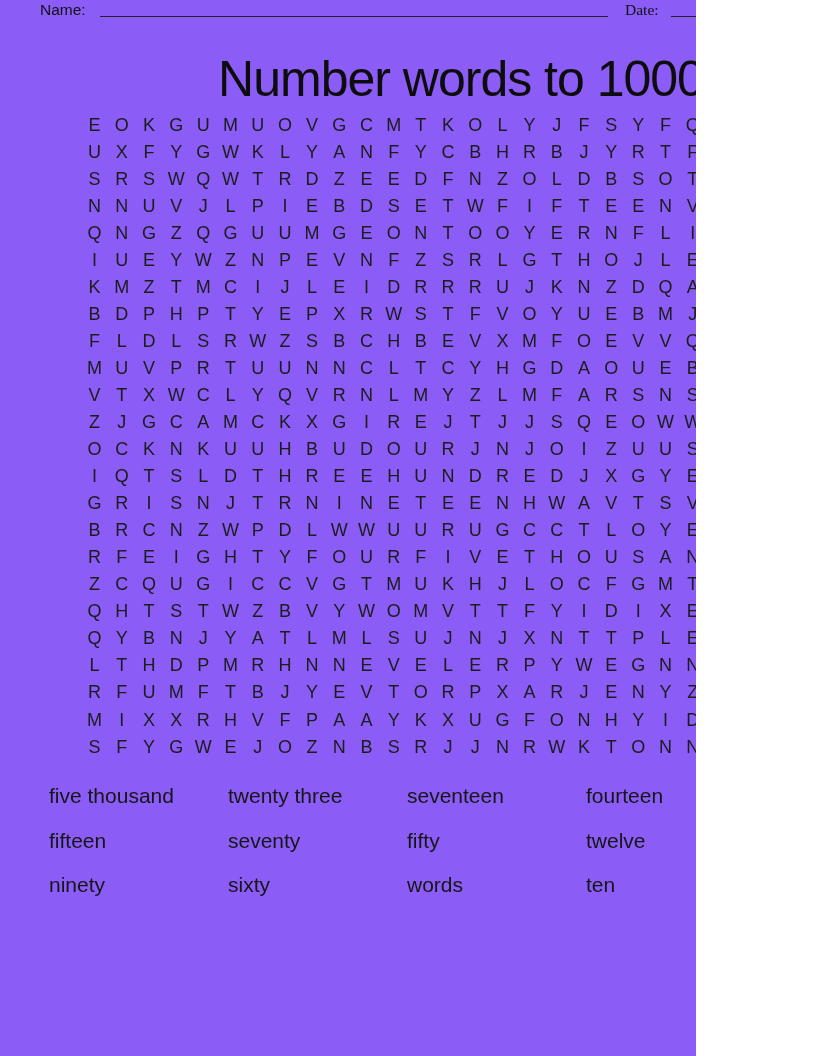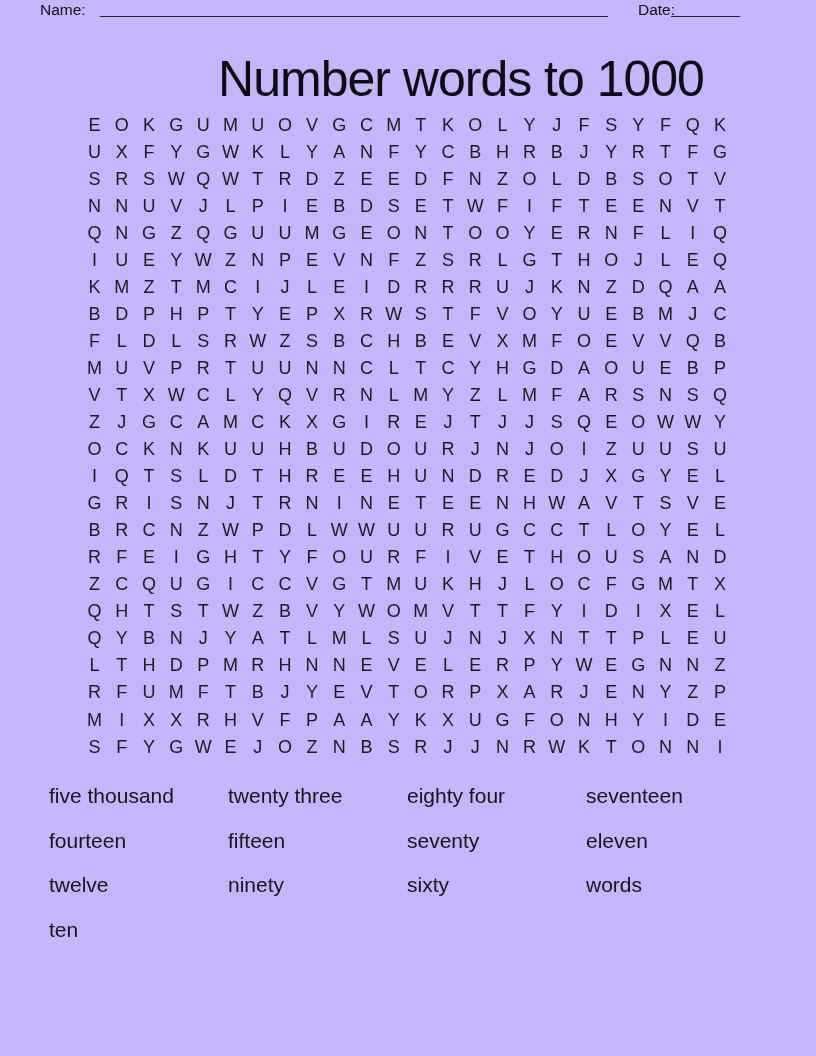--- a/index.html
+++ b/index.html
@@ -2,36 +2,36 @@
 <html><head>
 <meta charset="utf-8">
 <style>
   html, body {
     margin: 0;
     padding: 0;
     background: #ffffff;
   }
   .page {
     position: relative;
-    width: 816px;
+    width: 696px;
     height: 1056px;
-    background: #c4b5fd;
+    background: #8b5cf6;
     font-family: "Liberation Sans", sans-serif;
     overflow: hidden;
   }
 
   
   .hdr-label {
     position: absolute;
     top: 1px;
     font-size: 15.5px;
     color: #111111;
   }
   .name-label { left: 40px; }
-  .date-label { left: 638px; }
+  .date-label { left: 625px; font-family: Liberation Serif, serif; }
   .hdr-line {
     position: absolute;
     top: 16px;
     border-top: 1.6px solid #222222;
     height: 0;
   }
   .name-line { left: 100px; width: 508px; }
   .date-line { left: 671px; width: 69px; }
 
   
@@ -719,26 +719,25 @@
         <span class="grid-cell">O</span>
         <span class="grid-cell">N</span>
         <span class="grid-cell">N</span>
         <span class="grid-cell">I</span>
       </div>
     </div>
 
   <div class="word-bank">
     <div class="word-item">five thousand</div>
     <div class="word-item">twenty three</div>
-    <div class="word-item">eighty four</div>
     <div class="word-item">seventeen</div>
     <div class="word-item">fourteen</div>
     <div class="word-item">fifteen</div>
     <div class="word-item">seventy</div>
-    <div class="word-item">eleven</div>
+    <div class="word-item">fifty</div>
     <div class="word-item">twelve</div>
     <div class="word-item">ninety</div>
     <div class="word-item">sixty</div>
     <div class="word-item">words</div>
     <div class="word-item">ten</div>
   </div>
 
 </div>
 
 </body></html>

